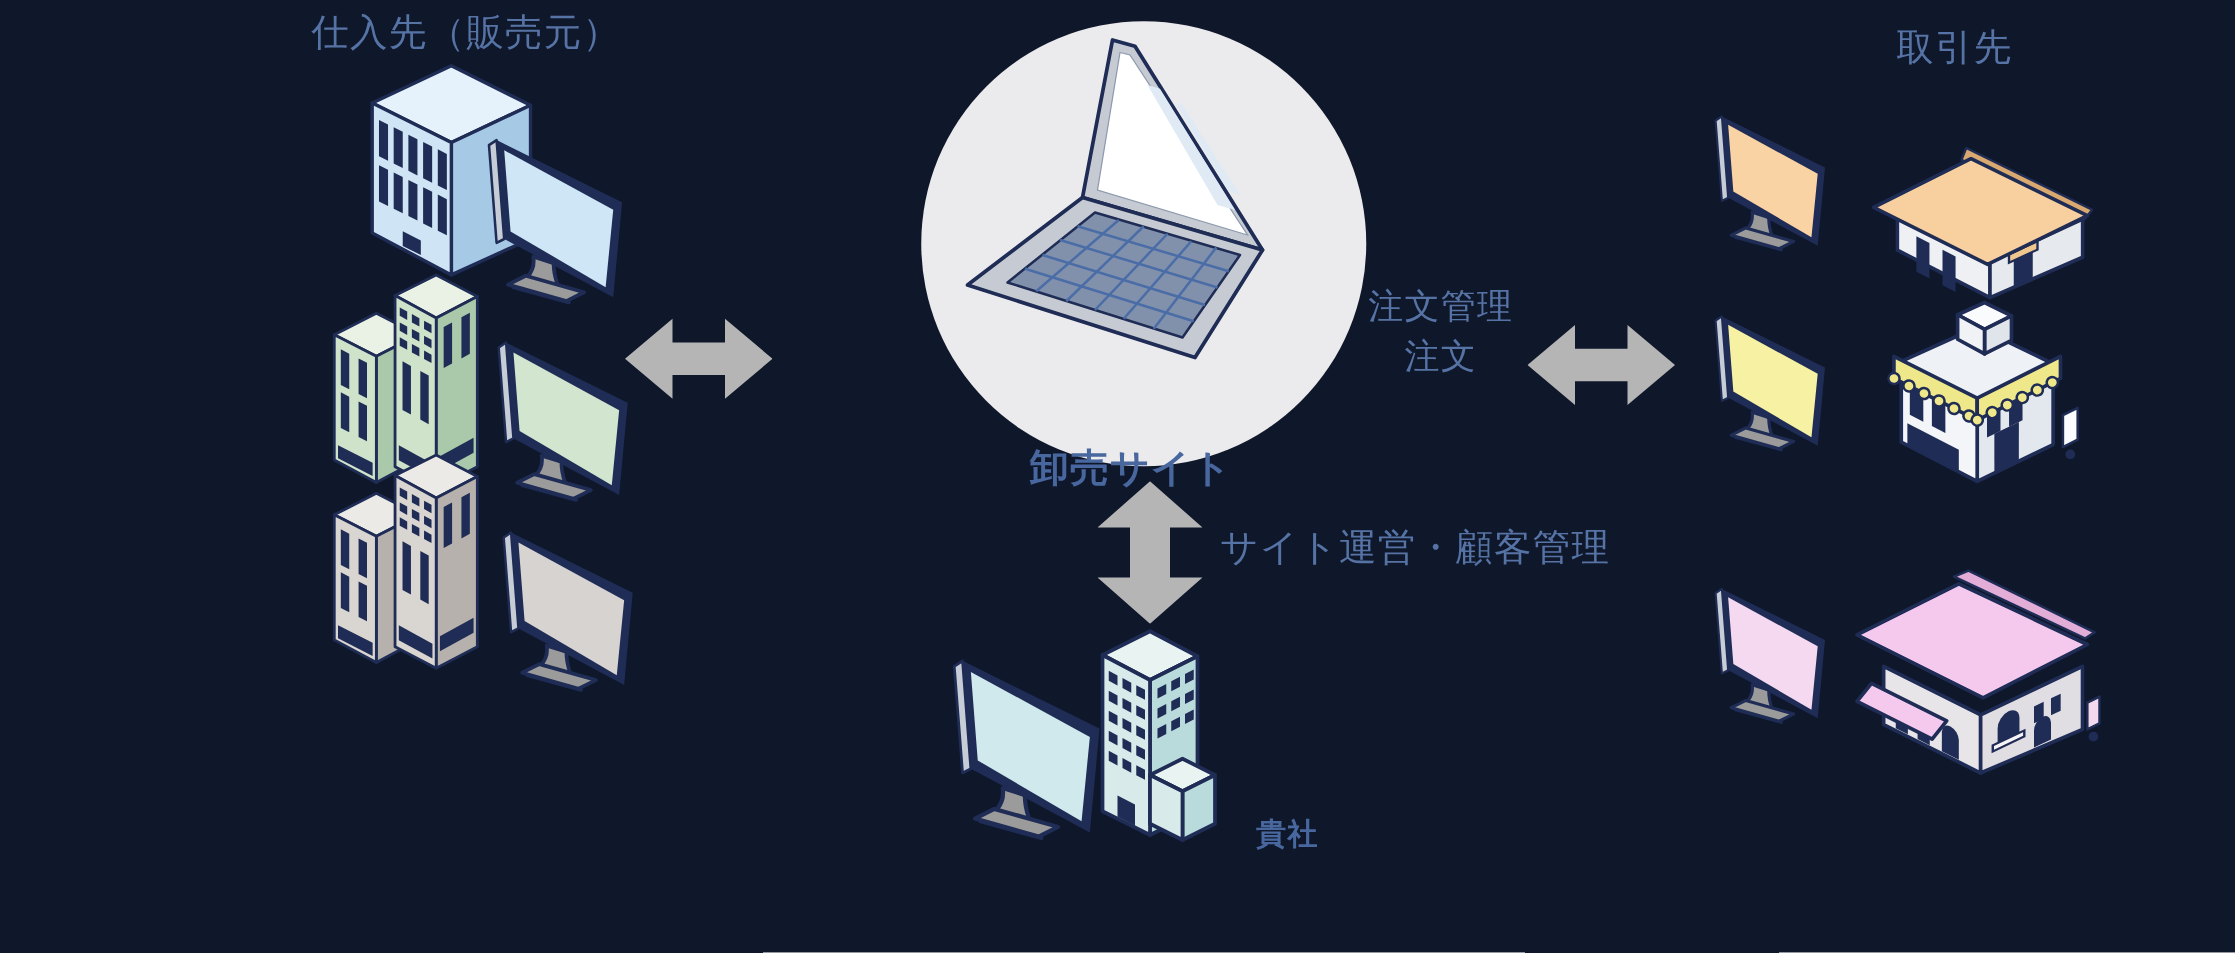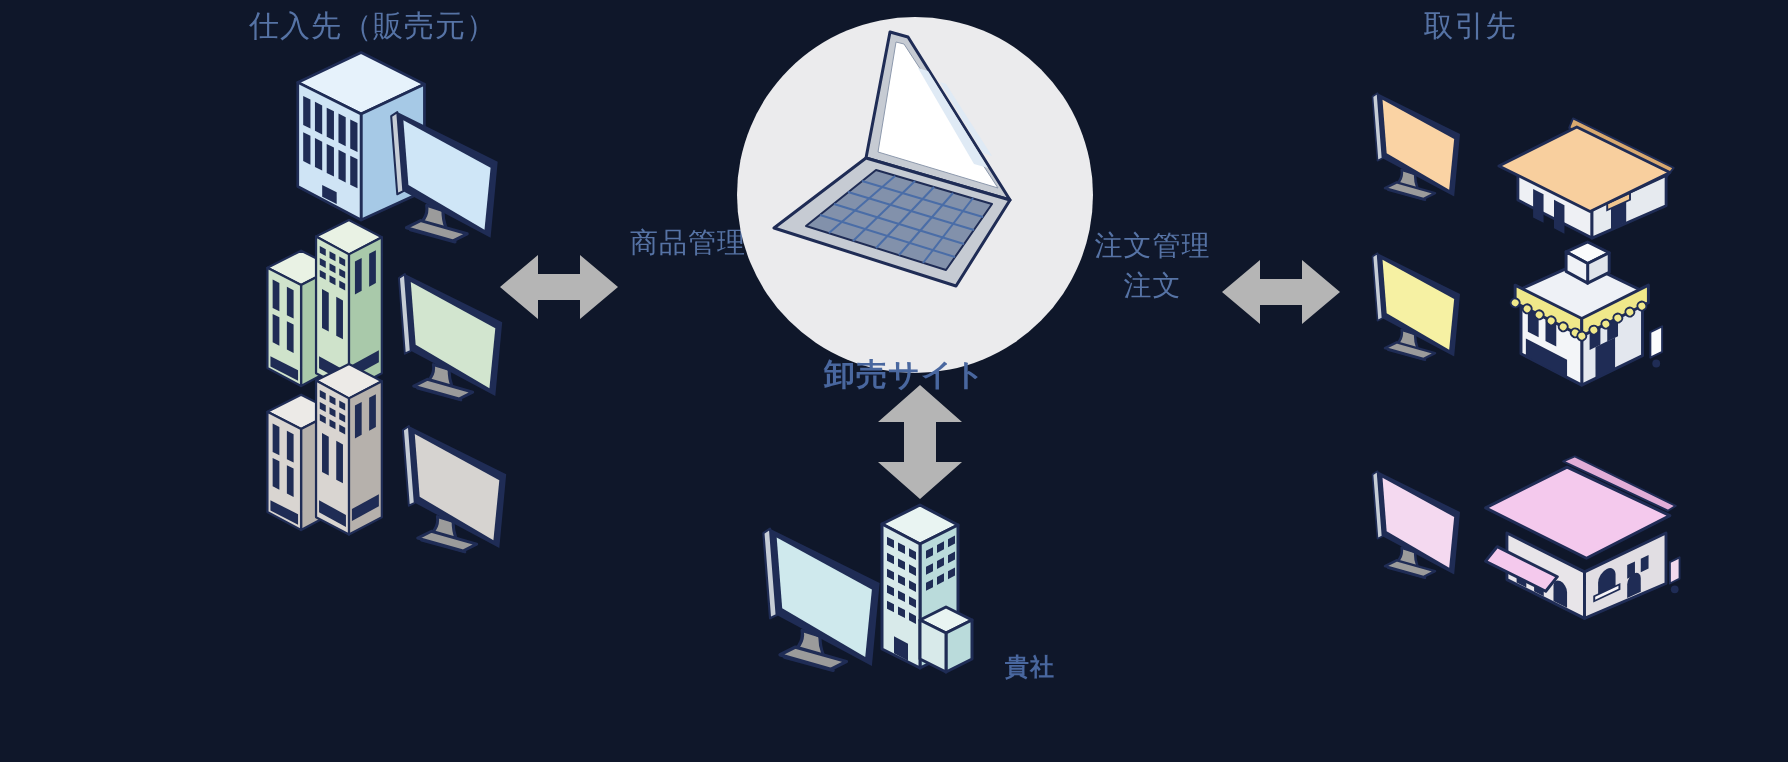--- a/index.html
+++ b/index.html
@@ -88,42 +88,41 @@
       <symbol id="sym-h-arrow" viewBox="0 0 118 80">
         <polygon points="0,40 38,8 38,27 80,27 80,8 118,40 80,72 80,53 38,53 38,72" fill="var(--arrow-gray)"></polygon>
       </symbol>
       <symbol id="sym-v-arrow" viewBox="0 0 84 114">
         <polygon points="42,0 84,37 58,37 58,77 84,77 42,114 0,77 26,77 26,37 0,37" fill="var(--arrow-gray)"></polygon>
       </symbol>
     </defs>
   </svg>
 
   <div class="lbl center" style="left:233px;top:6px;width:280px;">仕入先（販売元）</div>
-  <div class="lbl center" style="left:1330px;top:6px;width:280px;">取引先</div>
+  <div class="lbl center" style="left:1330px;top:18px;width:280px;text-align:right;">取引先</div>
 
   <svg class="abs" style="left:248px;top:48px" width="270" height="215" viewBox="0 0 270 215">
     <use href="#sym-building-cube" x="0" y="0" width="190" height="181" style="--top:var(--b1-top);--front:var(--b1-front);--side:var(--b1-side)"></use>
     <use href="#sym-monitor" x="140" y="58" width="122" height="142" style="--screen:var(--b1-screen)"></use>
   </svg>
 
   <svg class="abs" style="left:248px;top:206px" width="280" height="215" viewBox="0 0 280 215">
     <use href="#sym-building-towers" x="8" y="2" width="150" height="187" style="--top:var(--b2-top);--front:var(--b2-front);--side:var(--b2-side)"></use>
     <use href="#sym-monitor" x="148" y="62" width="118" height="138" style="--screen:var(--b2-screen)"></use>
   </svg>
 
   <svg class="abs" style="left:248px;top:350px" width="280" height="212" viewBox="0 0 280 212">
     <use href="#sym-building-towers" x="8" y="2" width="150" height="187" style="--top:var(--b3-top);--front:var(--b3-front);--side:var(--b3-side)"></use>
     <use href="#sym-monitor" x="152" y="70" width="118" height="138" style="--screen:var(--b3-screen)"></use>
   </svg>
 
   <svg class="abs" style="left:500px;top:247px" width="118" height="80" viewBox="0 0 118 80">
     <use href="#sym-h-arrow"></use>
   </svg>
   <div class="lbl two-line" style="left:618px;top:225px;width:140px;">
-    <div>商品管理</div>
   </div>
 
   <div id="hub-circle"></div>
   <svg class="abs" style="left:748px;top:28px" width="330" height="290" viewBox="0 0 330 290">
     <polygon class="outl" points="142,4 160,9 262,172 118,130" fill="var(--laptop-body)"></polygon>
     <polygon points="148,14 156,16 250,160 130,124" fill="#ffffff" stroke="#8d99ad" stroke-width="1"></polygon>
     <polygon points="170,40 180,43 240,140 226,136" fill="var(--laptop-streak)"></polygon>
     <polygon points="192,54 198,56 244,128 235,125" fill="var(--laptop-streak)"></polygon>
     <polygon class="outl" points="118,130 262,172 208,258 26,200" fill="var(--laptop-body)"></polygon>
     <polygon class="outl2" points="128,142 244,176 198,242 58,198" fill="var(--laptop-keys)"></polygon>
@@ -145,20 +144,21 @@
     <div>注文管理</div>
     <div>注文</div>
   </div>
   <svg class="abs" style="left:1222px;top:252px" width="118" height="80" viewBox="0 0 118 80">
     <use href="#sym-h-arrow"></use>
   </svg>
 
   <svg class="abs" style="left:878px;top:385px" width="84" height="114" viewBox="0 0 84 114">
     <use href="#sym-v-arrow"></use>
   </svg>
+  <div class="lbl" style="left:976px;top:418px;white-space:nowrap;">サイト運営・顧客管理</div>
 
   <svg class="abs" style="left:752px;top:492px" width="270" height="210" viewBox="0 0 270 210">
     <use href="#sym-monitor" x="8" y="30" width="133" height="155" style="--screen:var(--co-screen)"></use>
     <g transform="translate(130,8)">
       <polygon class="outl" points="0,24 38,5 76,25 38,44" fill="var(--co-top)"></polygon>
       <polygon class="outl" points="38,44 76,25 76,149 38,168" fill="var(--co-side)"></polygon>
       <polygon class="outl" points="0,24 38,44 38,168 0,149" fill="var(--co-front)"></polygon>
       <g transform="translate(0,24) skewY(27.75)" fill="var(--navy)">
         <rect x="5" y="10" width="7" height="8"></rect>
           <rect x="16" y="10" width="7" height="8"></rect>

